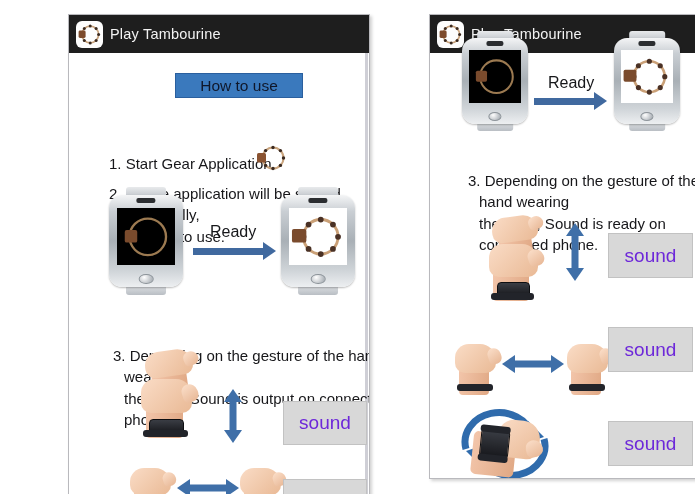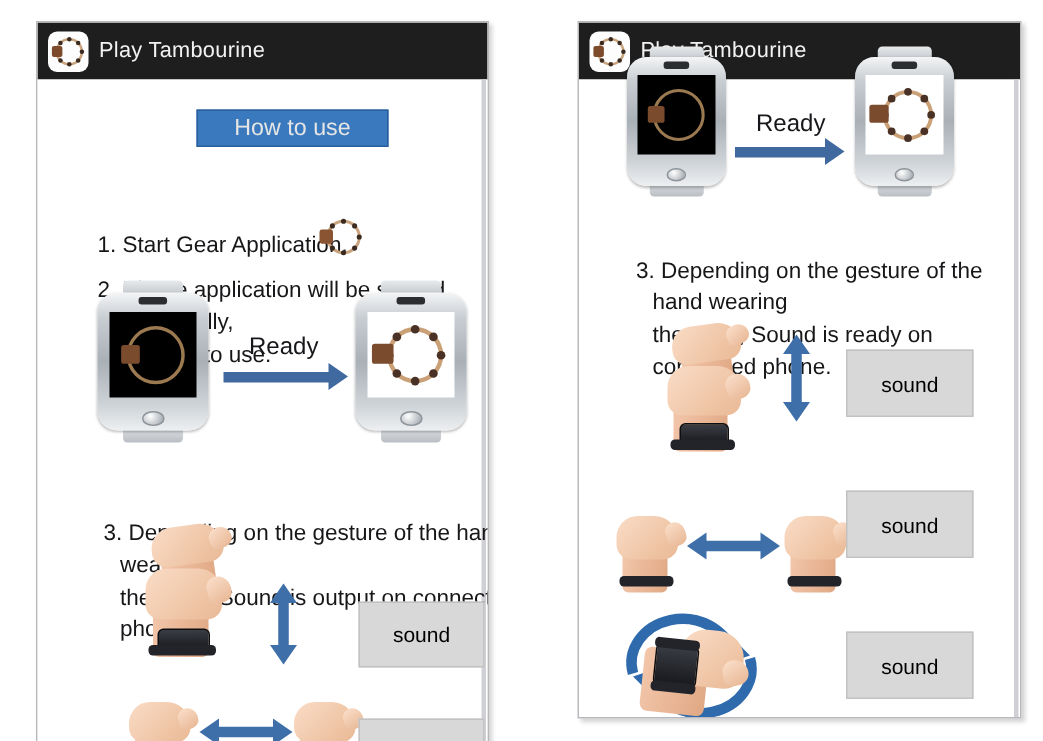--- a/index.html
+++ b/index.html
@@ -9,20 +9,21 @@
     width: 695px;
     height: 494px;
     overflow: hidden;
     font-family: "Liberation Sans", sans-serif;
   }
   .stage {
     position: relative;
     width: 622px;
     height: 494px;
     background: #ffffff;
+    margin-left: 44px;
   }
 
   
   .panel {
     position: absolute;
     background: #ffffff;
     border: 1px solid #b9b9bd;
     box-shadow: 2px 2px 3px rgba(0,0,0,0.18);
     overflow: hidden;
     box-sizing: border-box;
@@ -68,21 +69,21 @@
     background: #cfcfd6;
   }
 
   
   .howto {
     position: absolute;
     left: 106px; top: 20px;
     width: 128px; height: 25px;
     background: #3a79bd;
     border: 1px solid #2a5f9e;
-    color: #e5e5e5;
+    color: #0f172a;
     font-size: 15.5px;
     display: flex;
     align-items: center;
     justify-content: center;
     box-sizing: border-box;
   }
 
   
   .step {
     position: absolute;
@@ -171,22 +172,22 @@
   }
 
   
   .sound-box {
     position: absolute;
     background: #d8d8d8;
     border: 1px solid #c2c2c2;
     display: flex;
     align-items: center;
     justify-content: center;
-    font-size: 14px;
-    color: #000000;
+    font-size: 19px;
+    color: #6d28d9;
   }
 
   
   .fist { position: absolute; }
   .fist .forearm {
     position: absolute;
     left: 14%; bottom: 0;
     width: 60%; height: 56%;
     background: linear-gradient(100deg,#f3c6ab,#e0a884);
     border-radius: 6px 6px 4px 4px;

